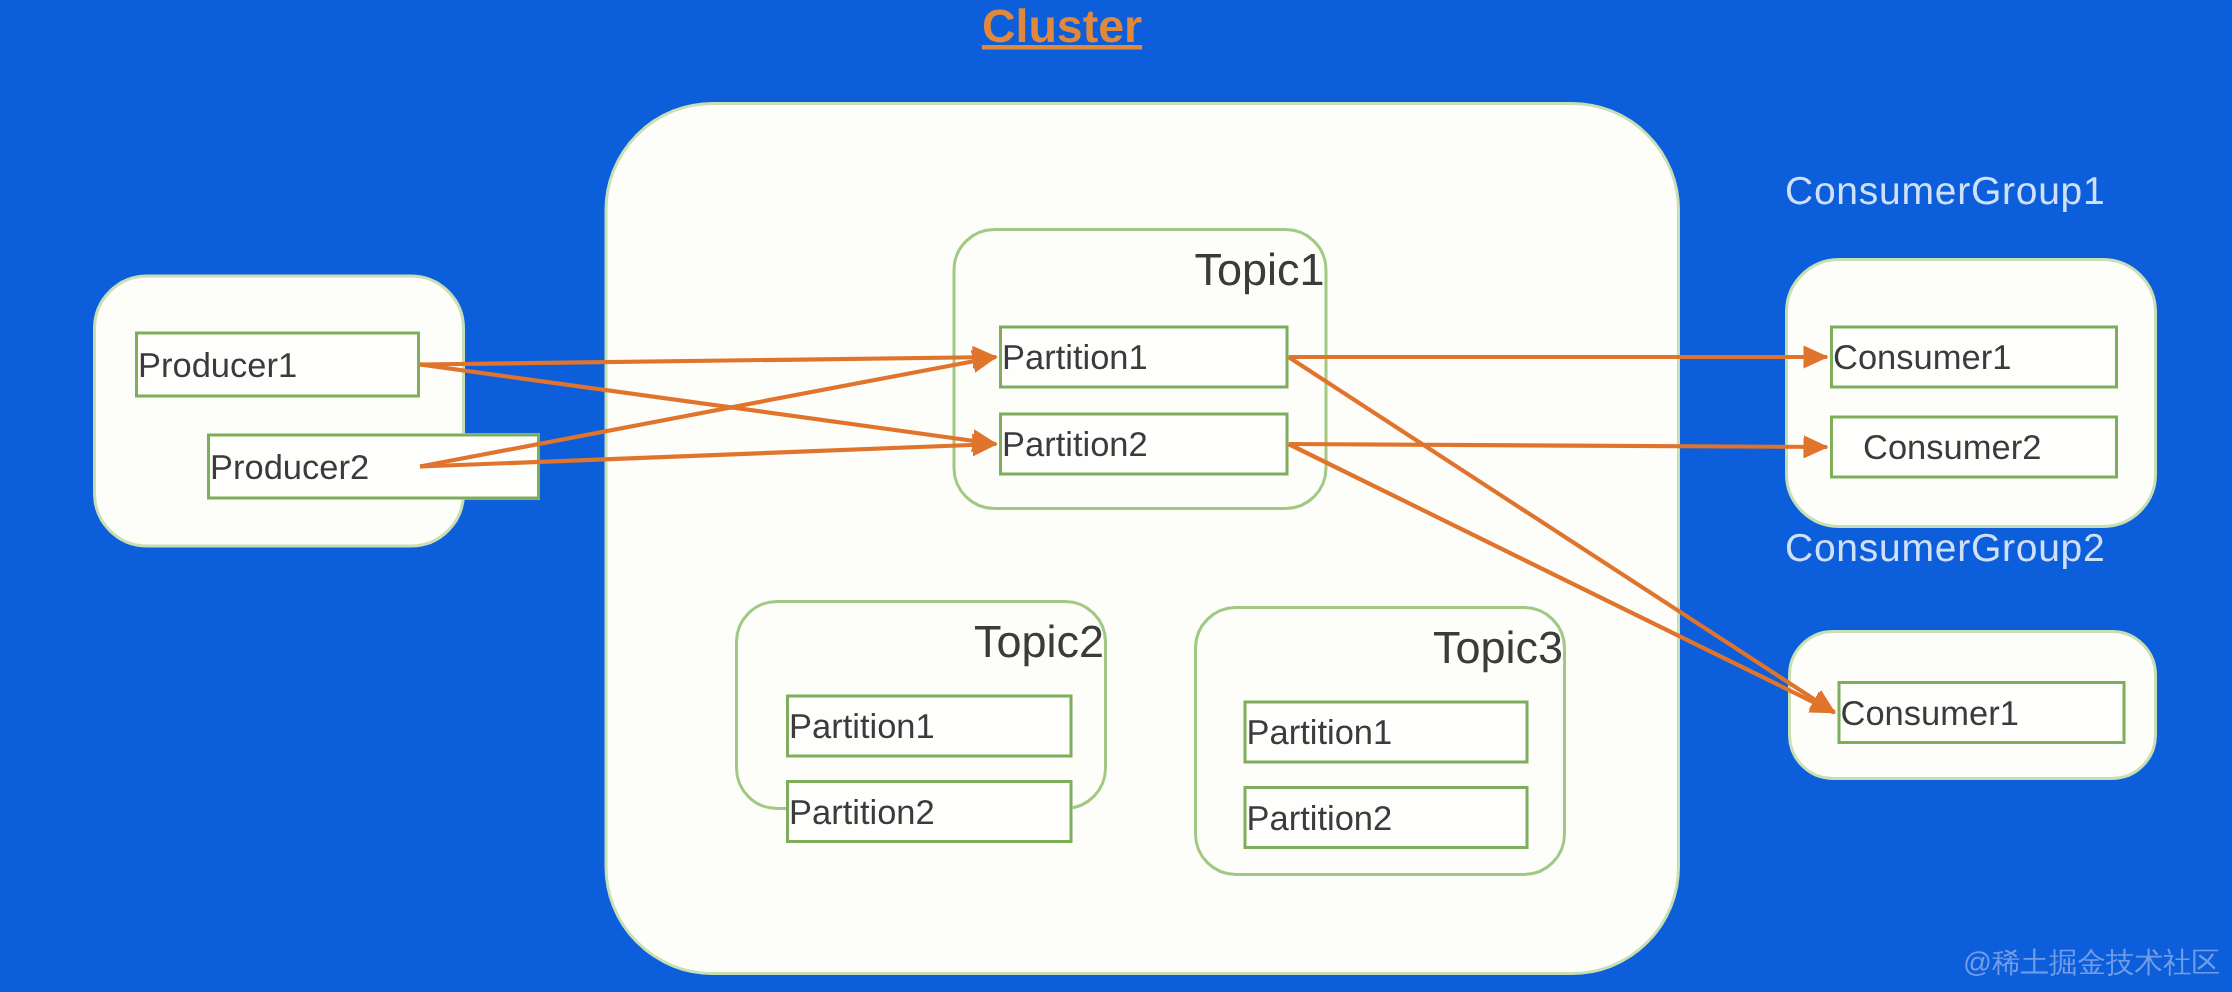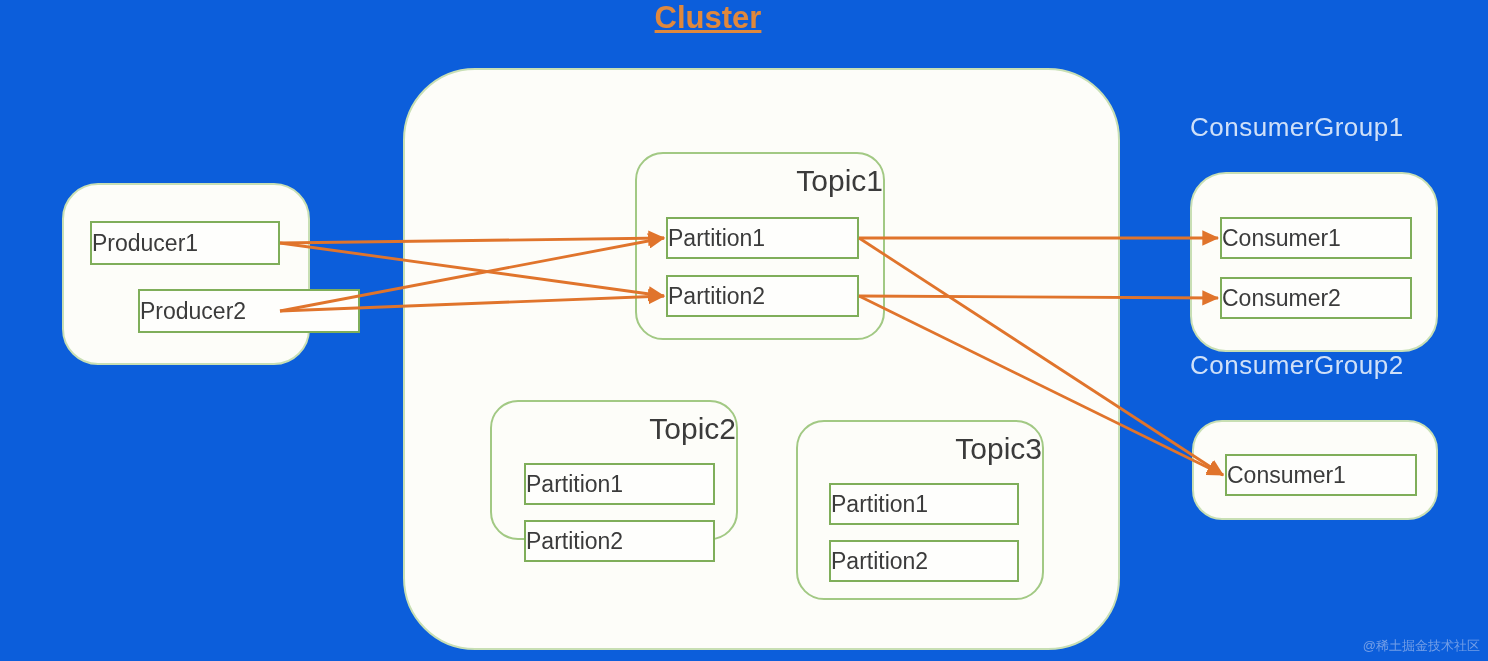--- a/index.html
+++ b/index.html
@@ -66,21 +66,21 @@
   }
   #edges-svg{
     position:absolute;
     left:0;top:0;
     z-index:2;
     pointer-events:none;
   }
   .watermark{
     position:absolute;
     right:8px;bottom:6px;
-    font-size:13px;
+    font-size:19px;
     color:var(--watermark-color,#84a9e9);
     opacity:.85;
     z-index:3;
   }
 </style>
 </head>
 <body>
 
 <div id="stage">
 
@@ -110,36 +110,36 @@
   <div class="topic-box" style="left:490px;top:400px;width:248px;height:140px;">
     <span class="topic-title">Topic2</span>
     <div class="node" style="left:32px;top:61px;width:191px;height:42px;">
       <span>Partition1</span>
     </div>
     <div class="node" style="left:32px;top:118px;width:191px;height:42px;">
       <span>Partition2</span>
     </div>
   </div>
 
-  <div class="topic-box" style="left:796px;top:420px;width:248px;height:180px;">
+  <div class="topic-box" style="left:796px;top:404px;width:248px;height:180px;">
     <span class="topic-title">Topic3</span>
     <div class="node" style="left:31px;top:61px;width:190px;height:42px;">
       <span>Partition1</span>
     </div>
     <div class="node" style="left:31px;top:118px;width:190px;height:42px;">
       <span>Partition2</span>
     </div>
   </div>
 
   <div class="cg-label" style="left:1190px;top:112px;">ConsumerGroup1</div>
   <div class="big-box" style="left:1190px;top:172px;width:248px;height:180px;border-radius:36px;">
     <div class="node" style="left:28px;top:43px;width:192px;height:42px;">
       <span>Consumer1</span>
     </div>
-    <div class="node" style="left:28px;top:103px;width:192px;height:42px;">
+    <div class="node" style="left:28px;top:103px;width:192px;height:42px;padding-left:20px;">
       <span>Consumer2</span>
     </div>
   </div>
 
   <div class="cg-label" style="left:1190px;top:350px;">ConsumerGroup2</div>
   <div class="big-box" style="left:1192px;top:420px;width:246px;height:100px;border-radius:30px;">
     <div class="node" style="left:31px;top:32px;width:192px;height:42px;">
       <span>Consumer1</span>
     </div>
   </div>

